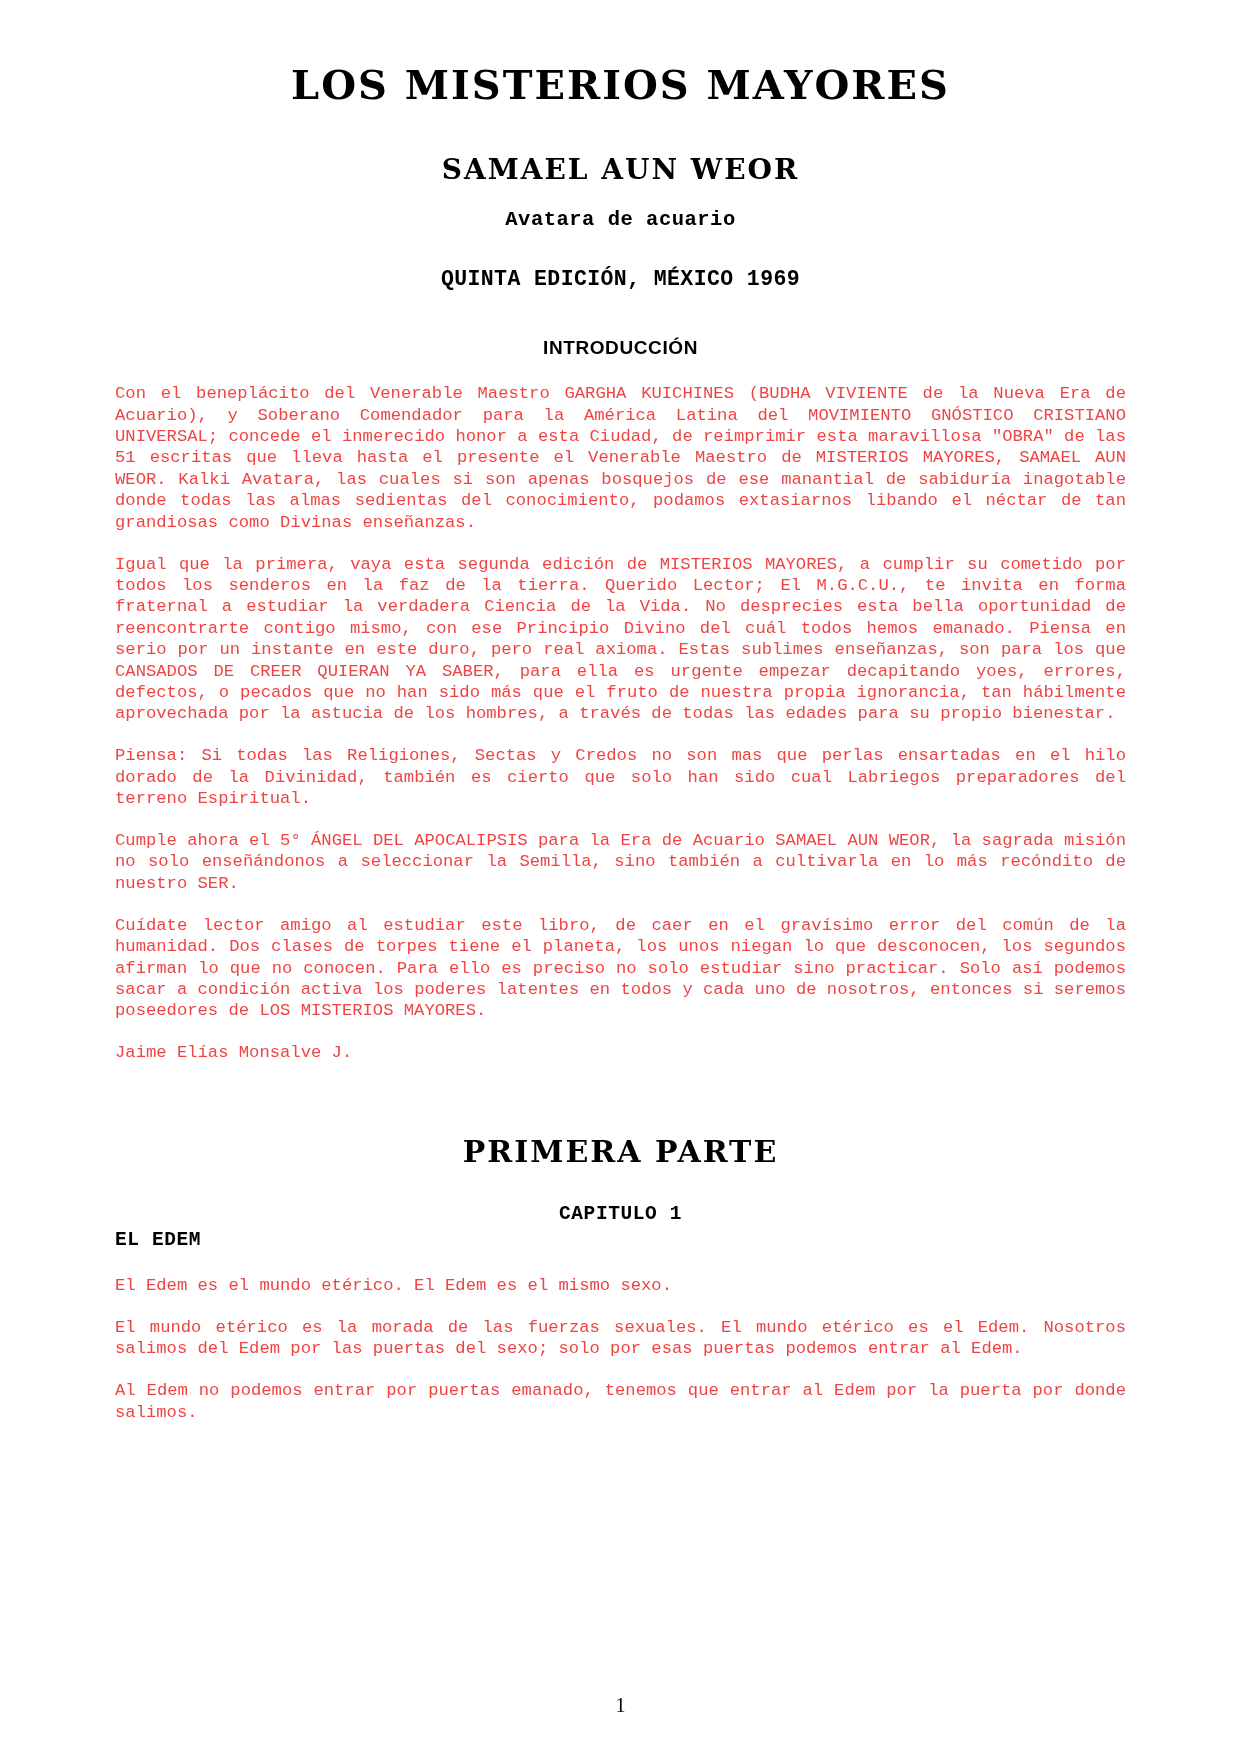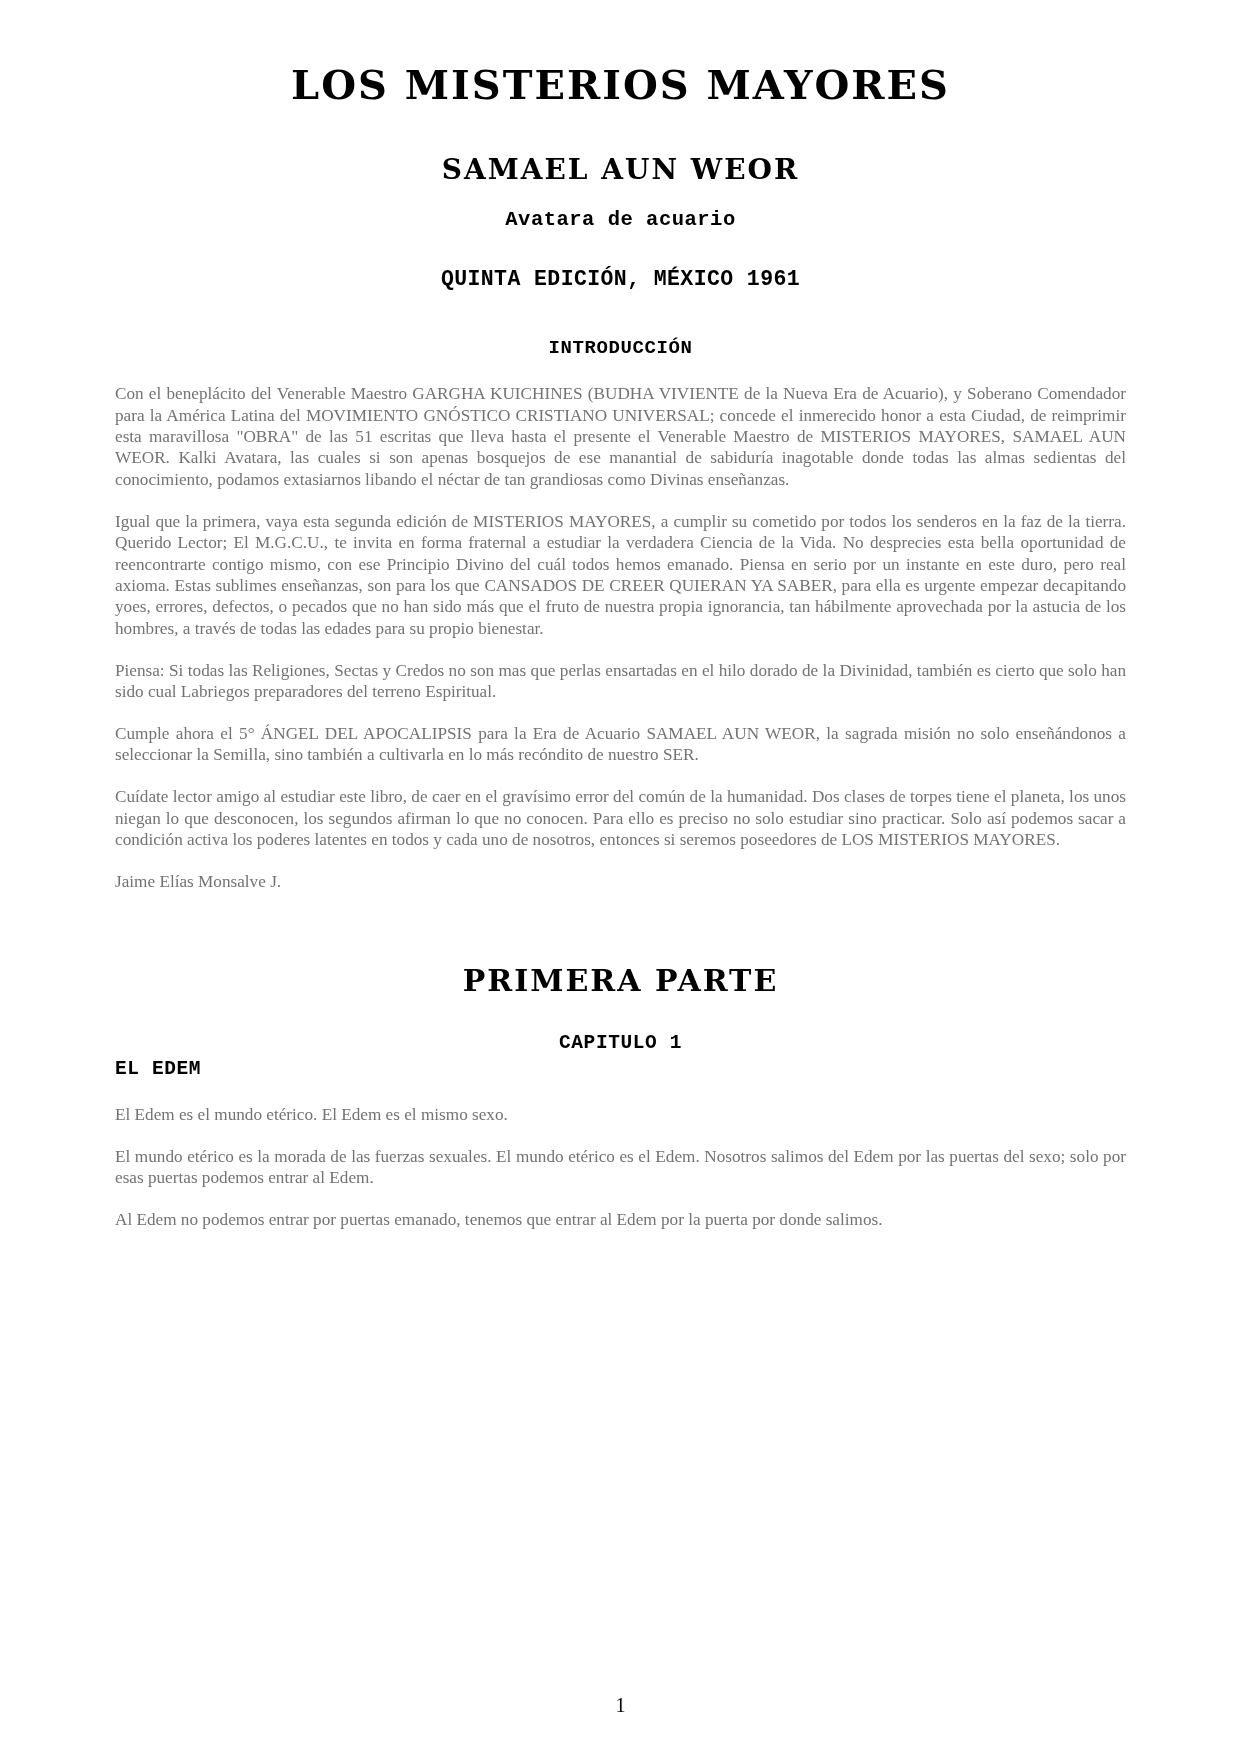--- a/index.html
+++ b/index.html
@@ -58,21 +58,21 @@
     text-align: center;
     font-family: "Liberation Mono", "DejaVu Sans Mono", monospace;
     font-weight: bold;
     font-size: 21.5px;
     letter-spacing: 0.4px;
     margin: 0;
     padding-top: 36px;
   }
   .section-heading {
     text-align: center;
-    font-family: Liberation Mono, monospace;
+    font-family: Liberation Sans, sans-serif;
     font-weight: bold;
     font-size: 19px;
     letter-spacing: 0.6px;
     margin: 0;
     padding-top: 46px;
   }
   .part-heading {
     text-align: center;
     font-family: "DejaVu Serif", "Liberation Serif", serif;
     font-weight: bold;
@@ -101,26 +101,26 @@
   }
 
   
   .body-block {
     padding-top: 24px;
   }
   p.para {
     margin: 0 0 20.5px 0;
     text-align: justify;
     text-justify: inter-word;
-    font-family: Liberation Serif, serif;
+    font-family: Liberation Mono, monospace;
     font-size: 17.2px;
     line-height: 21.4px;
     letter-spacing: 0px;
     word-spacing: 0px;
-    color: #737373;
+    color: #ef4444;
   }
   p.para.last-left {
     text-align: left;
   }
 
   
   .page-number {
     position: absolute;
     left: 0;
     right: 0;
@@ -135,21 +135,21 @@
 <body>
 
 <div class="page">
 
   <h1 class="book-title">LOS MISTERIOS MAYORES</h1>
 
   <h2 class="author">SAMAEL AUN WEOR</h2>
 
   <div class="author-sub">Avatara de acuario</div>
 
-  <div class="edition">QUINTA EDICIÓN, MÉXICO 1961</div>
+  <div class="edition">QUINTA EDICIÓN, MÉXICO 1969</div>
 
   <h3 class="section-heading">INTRODUCCIÓN</h3>
 
   <div class="body-block">
     <p class="para">Con el beneplácito del Venerable Maestro GARGHA KUICHINES (BUDHA VIVIENTE de la Nueva Era de Acuario), y Soberano Comendador para la América Latina del MOVIMIENTO GNÓSTICO CRISTIANO UNIVERSAL; concede el inmerecido honor a esta Ciudad, de reimprimir esta maravillosa "OBRA" de las 51 escritas que lleva hasta el presente el Venerable Maestro de MISTERIOS MAYORES, SAMAEL AUN WEOR. Kalki Avatara, las cuales si son apenas bosquejos de ese manantial de sabiduría inagotable donde todas las almas sedientas del conocimiento, podamos extasiarnos libando el néctar de tan grandiosas como Divinas enseñanzas.</p>
     <p class="para">Igual que la primera, vaya esta segunda edición de MISTERIOS MAYORES, a cumplir su cometido por todos los senderos en la faz de la tierra. Querido Lector; El M.G.C.U., te invita en forma fraternal a estudiar la verdadera Ciencia de la Vida. No desprecies esta bella oportunidad de reencontrarte contigo mismo, con ese Principio Divino del cuál todos hemos emanado. Piensa en serio por un instante en este duro, pero real axioma. Estas sublimes enseñanzas, son para los que CANSADOS DE CREER QUIERAN YA SABER, para ella es urgente empezar decapitando yoes, errores, defectos, o pecados que no han sido más que el fruto de nuestra propia ignorancia, tan hábilmente aprovechada por la astucia de los hombres, a través de todas las edades para su propio bienestar.</p>
     <p class="para">Piensa: Si todas las Religiones, Sectas y Credos no son mas que perlas ensartadas en el hilo dorado de la Divinidad, también es cierto que solo han sido cual Labriegos preparadores del terreno Espiritual.</p>
     <p class="para">Cumple ahora el 5° ÁNGEL DEL APOCALIPSIS para la Era de Acuario SAMAEL AUN WEOR, la sagrada misión no solo enseñándonos a seleccionar la Semilla, sino también a cultivarla en lo más recóndito de nuestro SER.</p>
     <p class="para">Cuídate lector amigo al estudiar este libro, de caer en el gravísimo error del común de la humanidad. Dos clases de torpes tiene el planeta, los unos niegan lo que desconocen, los segundos afirman lo que no conocen. Para ello es preciso no solo estudiar sino practicar. Solo así podemos sacar a condición activa los poderes latentes en todos y cada uno de nosotros, entonces si seremos poseedores de LOS MISTERIOS MAYORES.</p>
     <p class="para last-left">Jaime Elías Monsalve J.</p>

